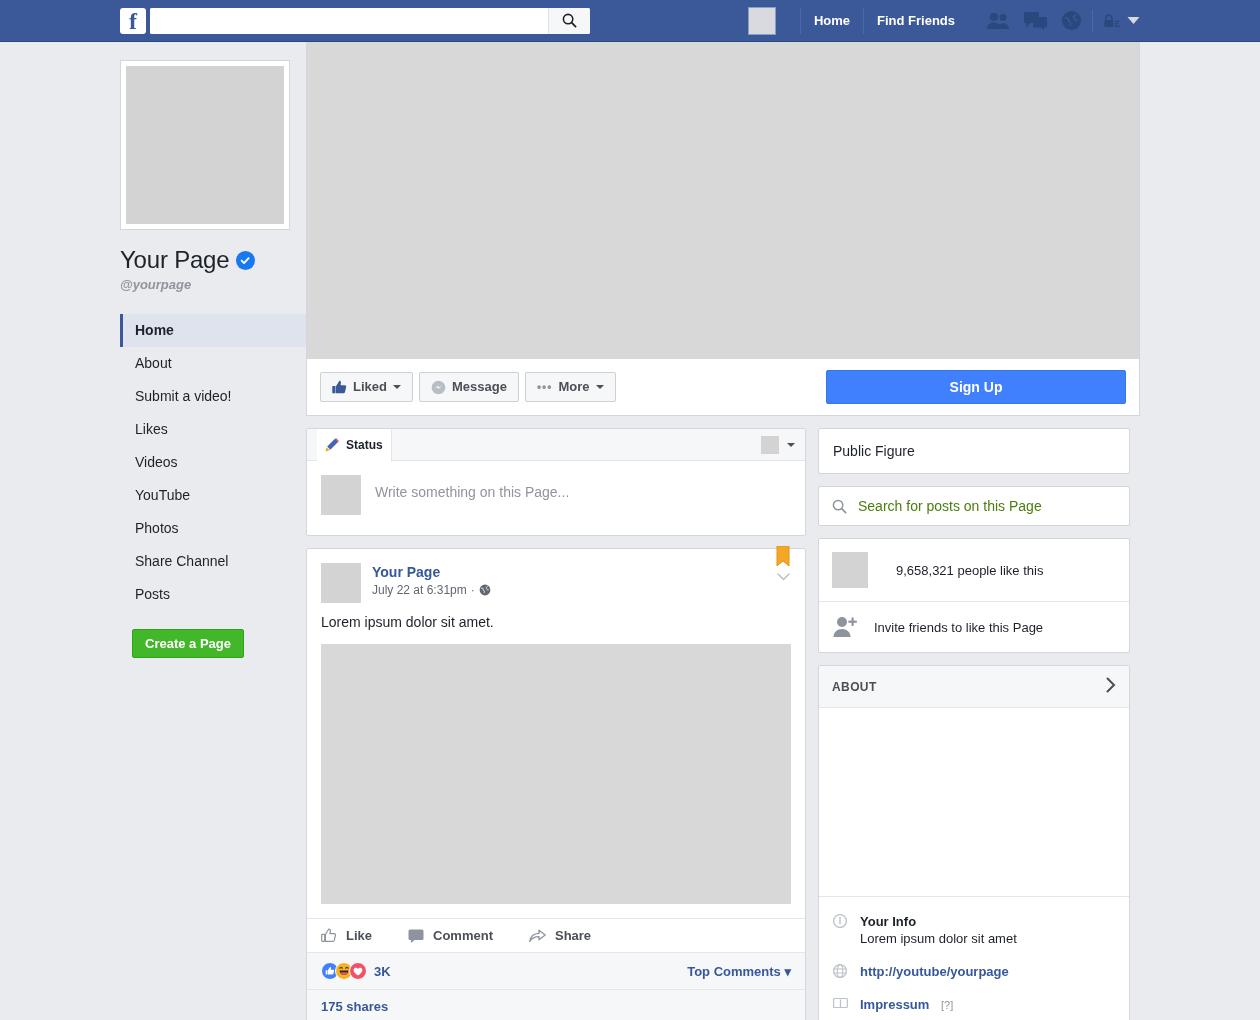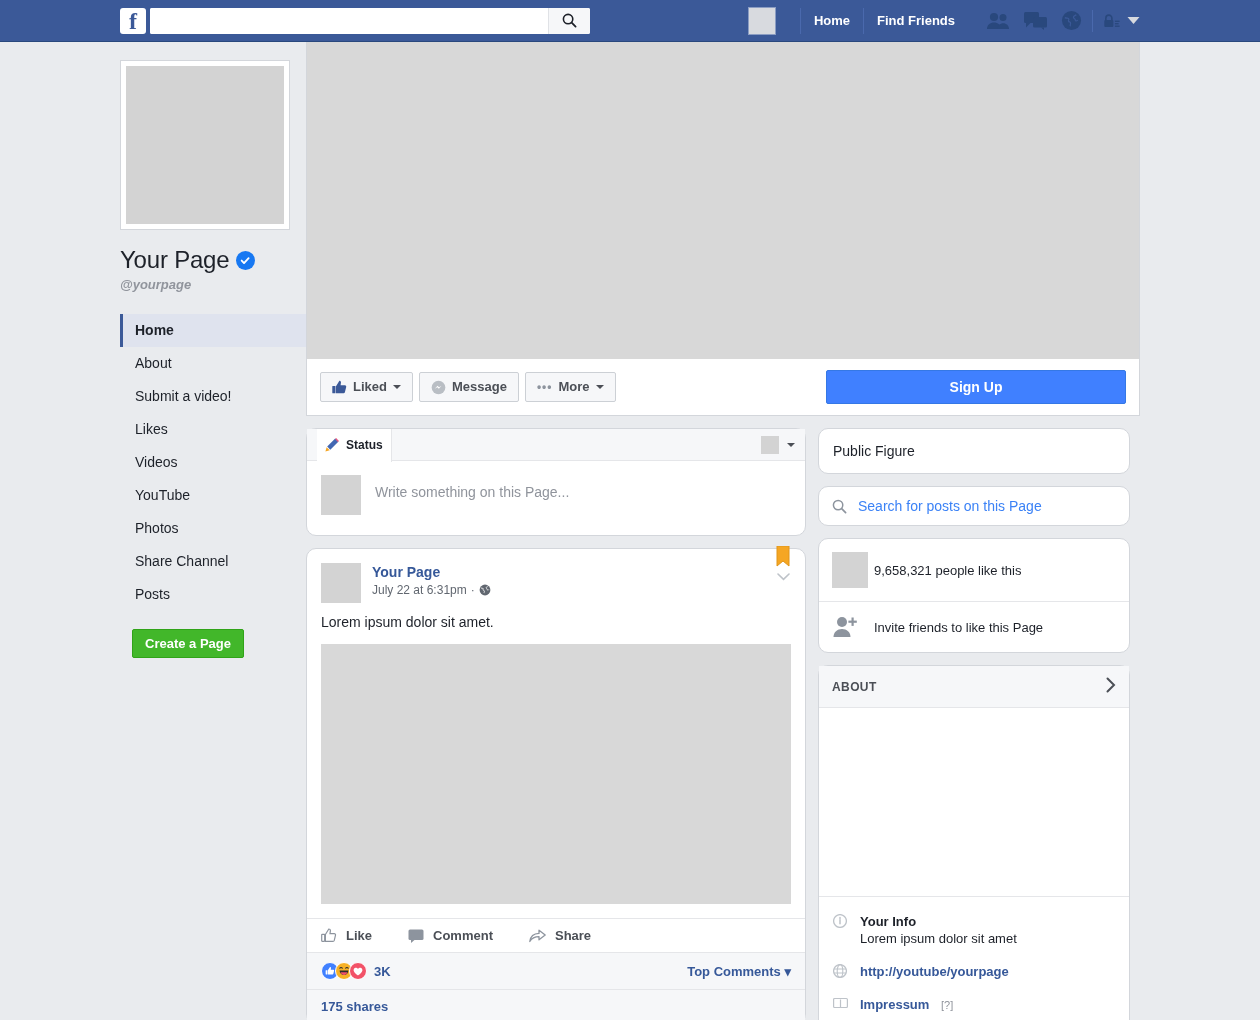--- a/index.html
+++ b/index.html
@@ -87,21 +87,21 @@
   .signup-btn {
     margin-left: auto; background: #4080ff; color: #fff; font-weight: bold;
     font-size: 14px; text-align: center; padding: 8px 0; width: 300px;
     border-radius: 2px; cursor: pointer; border: 1px solid #3578e5;
   }
 
   
   .content-cols { display: flex; gap: 12px; margin-top: 12px; align-items: flex-start; }
   .col-left { width: 500px; flex: none; }
   .col-right { width: 312px; flex: none; }
-  .card { background: #fff; border: 1px solid #d3d6db; border-radius: 10px; margin-bottom: 12px; }
+  .card { background: #fff; border: 1px solid #d3d6db; border-radius: 2px; margin-bottom: 12px; }
 
   
   .composer-tabs { display: flex; align-items: center; background: #f6f7f9; border-bottom: 1px solid #e5e6e9; padding: 0 10px; height: 32px; position: relative; }
   .composer-tab { display: flex; align-items: center; gap: 7px; font-size: 12px; font-weight: bold; color: #1d2129; cursor: pointer; background: #fff; height: 33px; padding: 0 8px; margin-bottom: -1px; border-right: 1px solid #e5e6e9; }
   .composer-tab-right { margin-left: auto; display: flex; align-items: center; gap: 8px; cursor: pointer; }
   .mini-avatar { width: 18px; height: 18px; background: #d3d3d3; }
   .composer-body { display: flex; align-items: flex-start; padding: 14px; gap: 14px; min-height: 74px; }
   .composer-avatar { width: 40px; height: 40px; background: #d3d3d3; flex: none; }
   .composer-placeholder { font-size: 14px; color: #90949c; padding-top: 9px; cursor: text; }
 
@@ -120,22 +120,22 @@
   .reaction-bar { display: flex; align-items: center; padding: 9px 14px; background: #f6f7f9; border-top: 1px solid #e5e6e9; }
   .reactions { display: flex; align-items: center; }
   .reaction { width: 18px; height: 18px; border-radius: 50%; margin-right: -4px; border: 1px solid #fff; display: flex; align-items: center; justify-content: center; font-size: 11px; }
   .reaction-count { font-size: 13px; color: #365899; font-weight: bold; margin-left: 11px; cursor: pointer; }
   .top-comments { margin-left: auto; font-size: 13px; color: #365899; font-weight: bold; cursor: pointer; }
   .shares-bar { padding: 9px 14px; background: #f6f7f9; border-top: 1px solid #e5e6e9; font-size: 13px; color: #365899; font-weight: bold; cursor: pointer; }
 
   
   .simple-card { padding: 14px; font-size: 14px; color: #1d2129; }
   .search-card { display: flex; align-items: center; padding: 11px 13px; gap: 11px; cursor: text; }
-  .search-card-text { font-size: 14px; color: #3b82f6; }
-  .like-row { display: flex; align-items: center; padding: 13px; gap: 6px; border-bottom: 1px solid #e5e6e9; }
+  .search-card-text { font-size: 14px; color: #4d7c0f; }
+  .like-row { display: flex; align-items: center; padding: 13px; gap: 28px; border-bottom: 1px solid #e5e6e9; }
   .like-avatar { width: 36px; height: 36px; background: #d3d3d3; flex: none; }
   .like-text { font-size: 13px; color: #1d2129; }
   .invite-row { display: flex; align-items: center; padding: 13px; gap: 14px; cursor: pointer; }
   .section-head { display: flex; align-items: center; background: #f6f7f9; border-bottom: 1px solid #e5e6e9; padding: 11px 13px; cursor: pointer; }
   .section-title { font-size: 12px; font-weight: bold; color: #4b4f56; letter-spacing: 0.4px; }
   .section-arrow { margin-left: auto; color: #4b4f56; font-size: 15px; }
   .about-map { height: 188px; background: #fff; }
   .about-rows { border-top: 1px solid #e5e6e9; padding: 8px 0 12px 0; }
   .about-row { display: flex; gap: 12px; padding: 8px 13px; align-items: flex-start; }
   .about-icon { width: 16px; flex: none; display: flex; justify-content: center; padding-top: 1px; }

